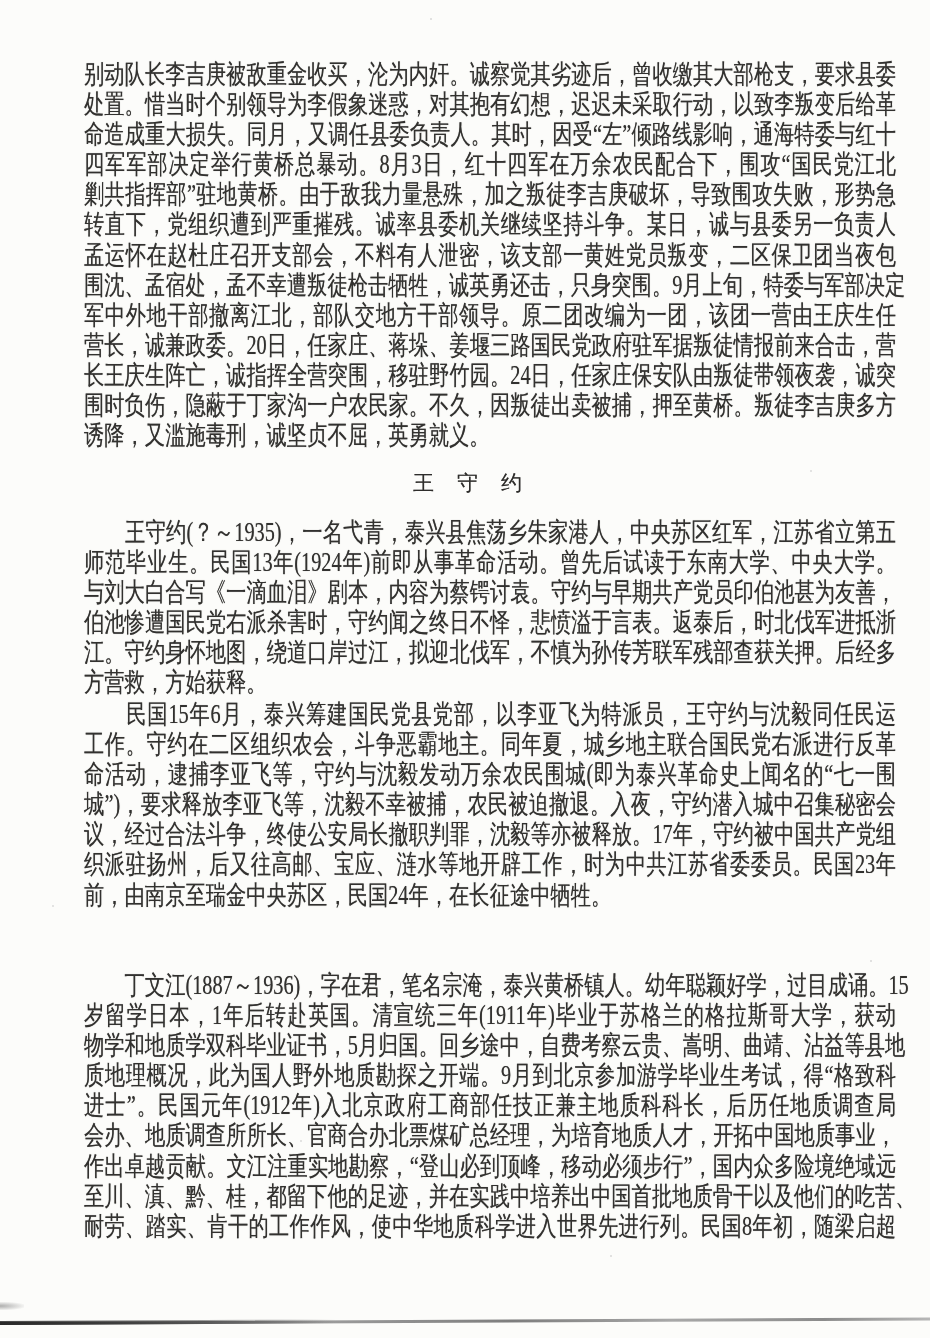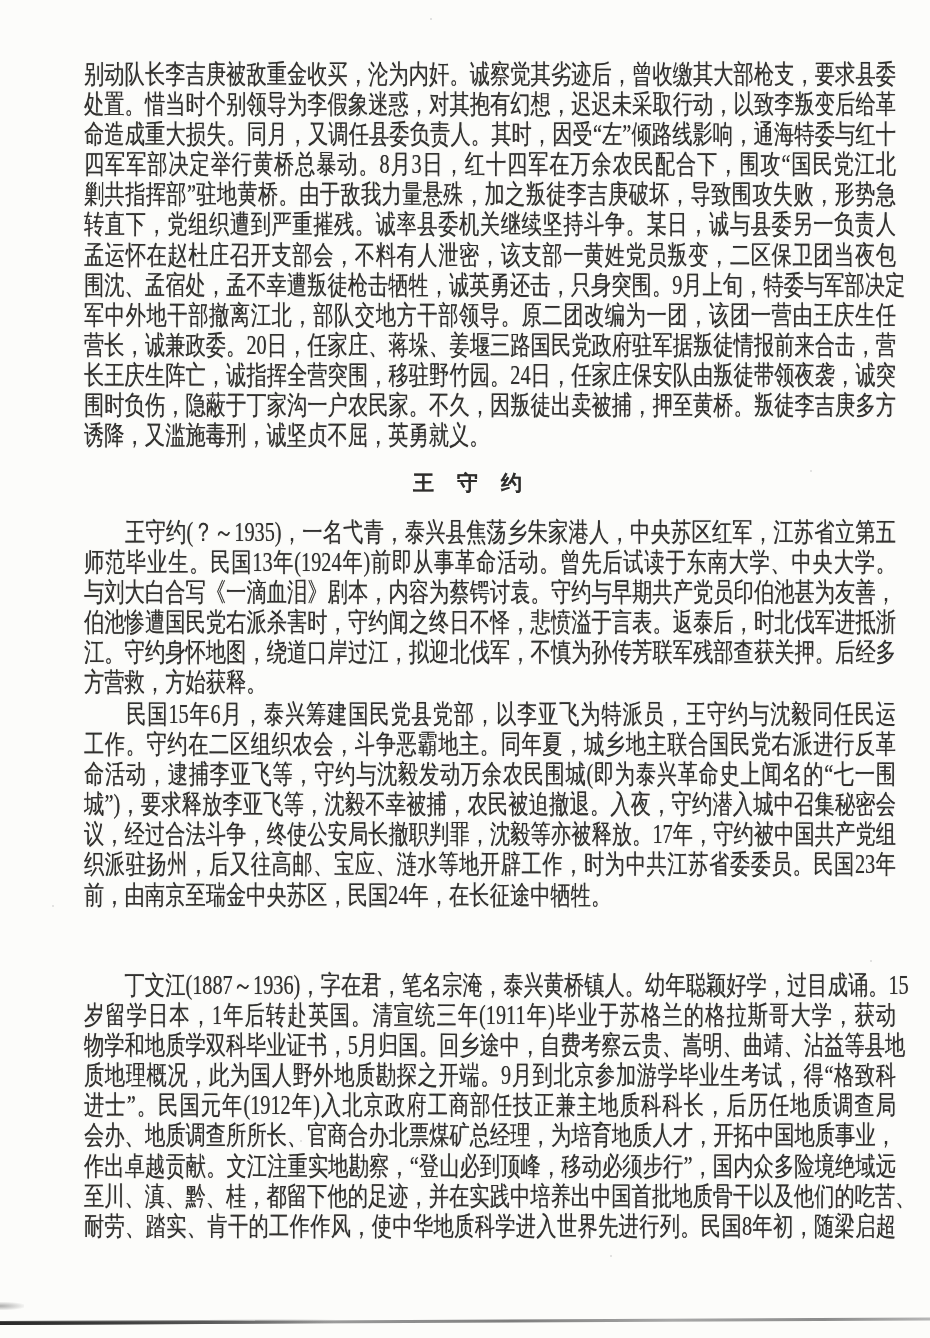--- a/index.html
+++ b/index.html
@@ -38,21 +38,21 @@
     text-align-last:left;
   }
   .heading{
     position:absolute;
     left:62px;               
     width:812px;
     margin:0;
     text-align:center;
     font-size:21px;
     line-height:24px;
-    font-weight:700;
+    font-weight:400;
     letter-spacing:1px;
     color:#2e2d2b;
     text-shadow:0 0 0.6px rgba(50,50,48,0.6);
   }
   
   .scan-edge{
     position:absolute;
     left:-4px;top:1322px;
     width:940px;height:2.5px;
     transform:rotate(-0.28deg);

